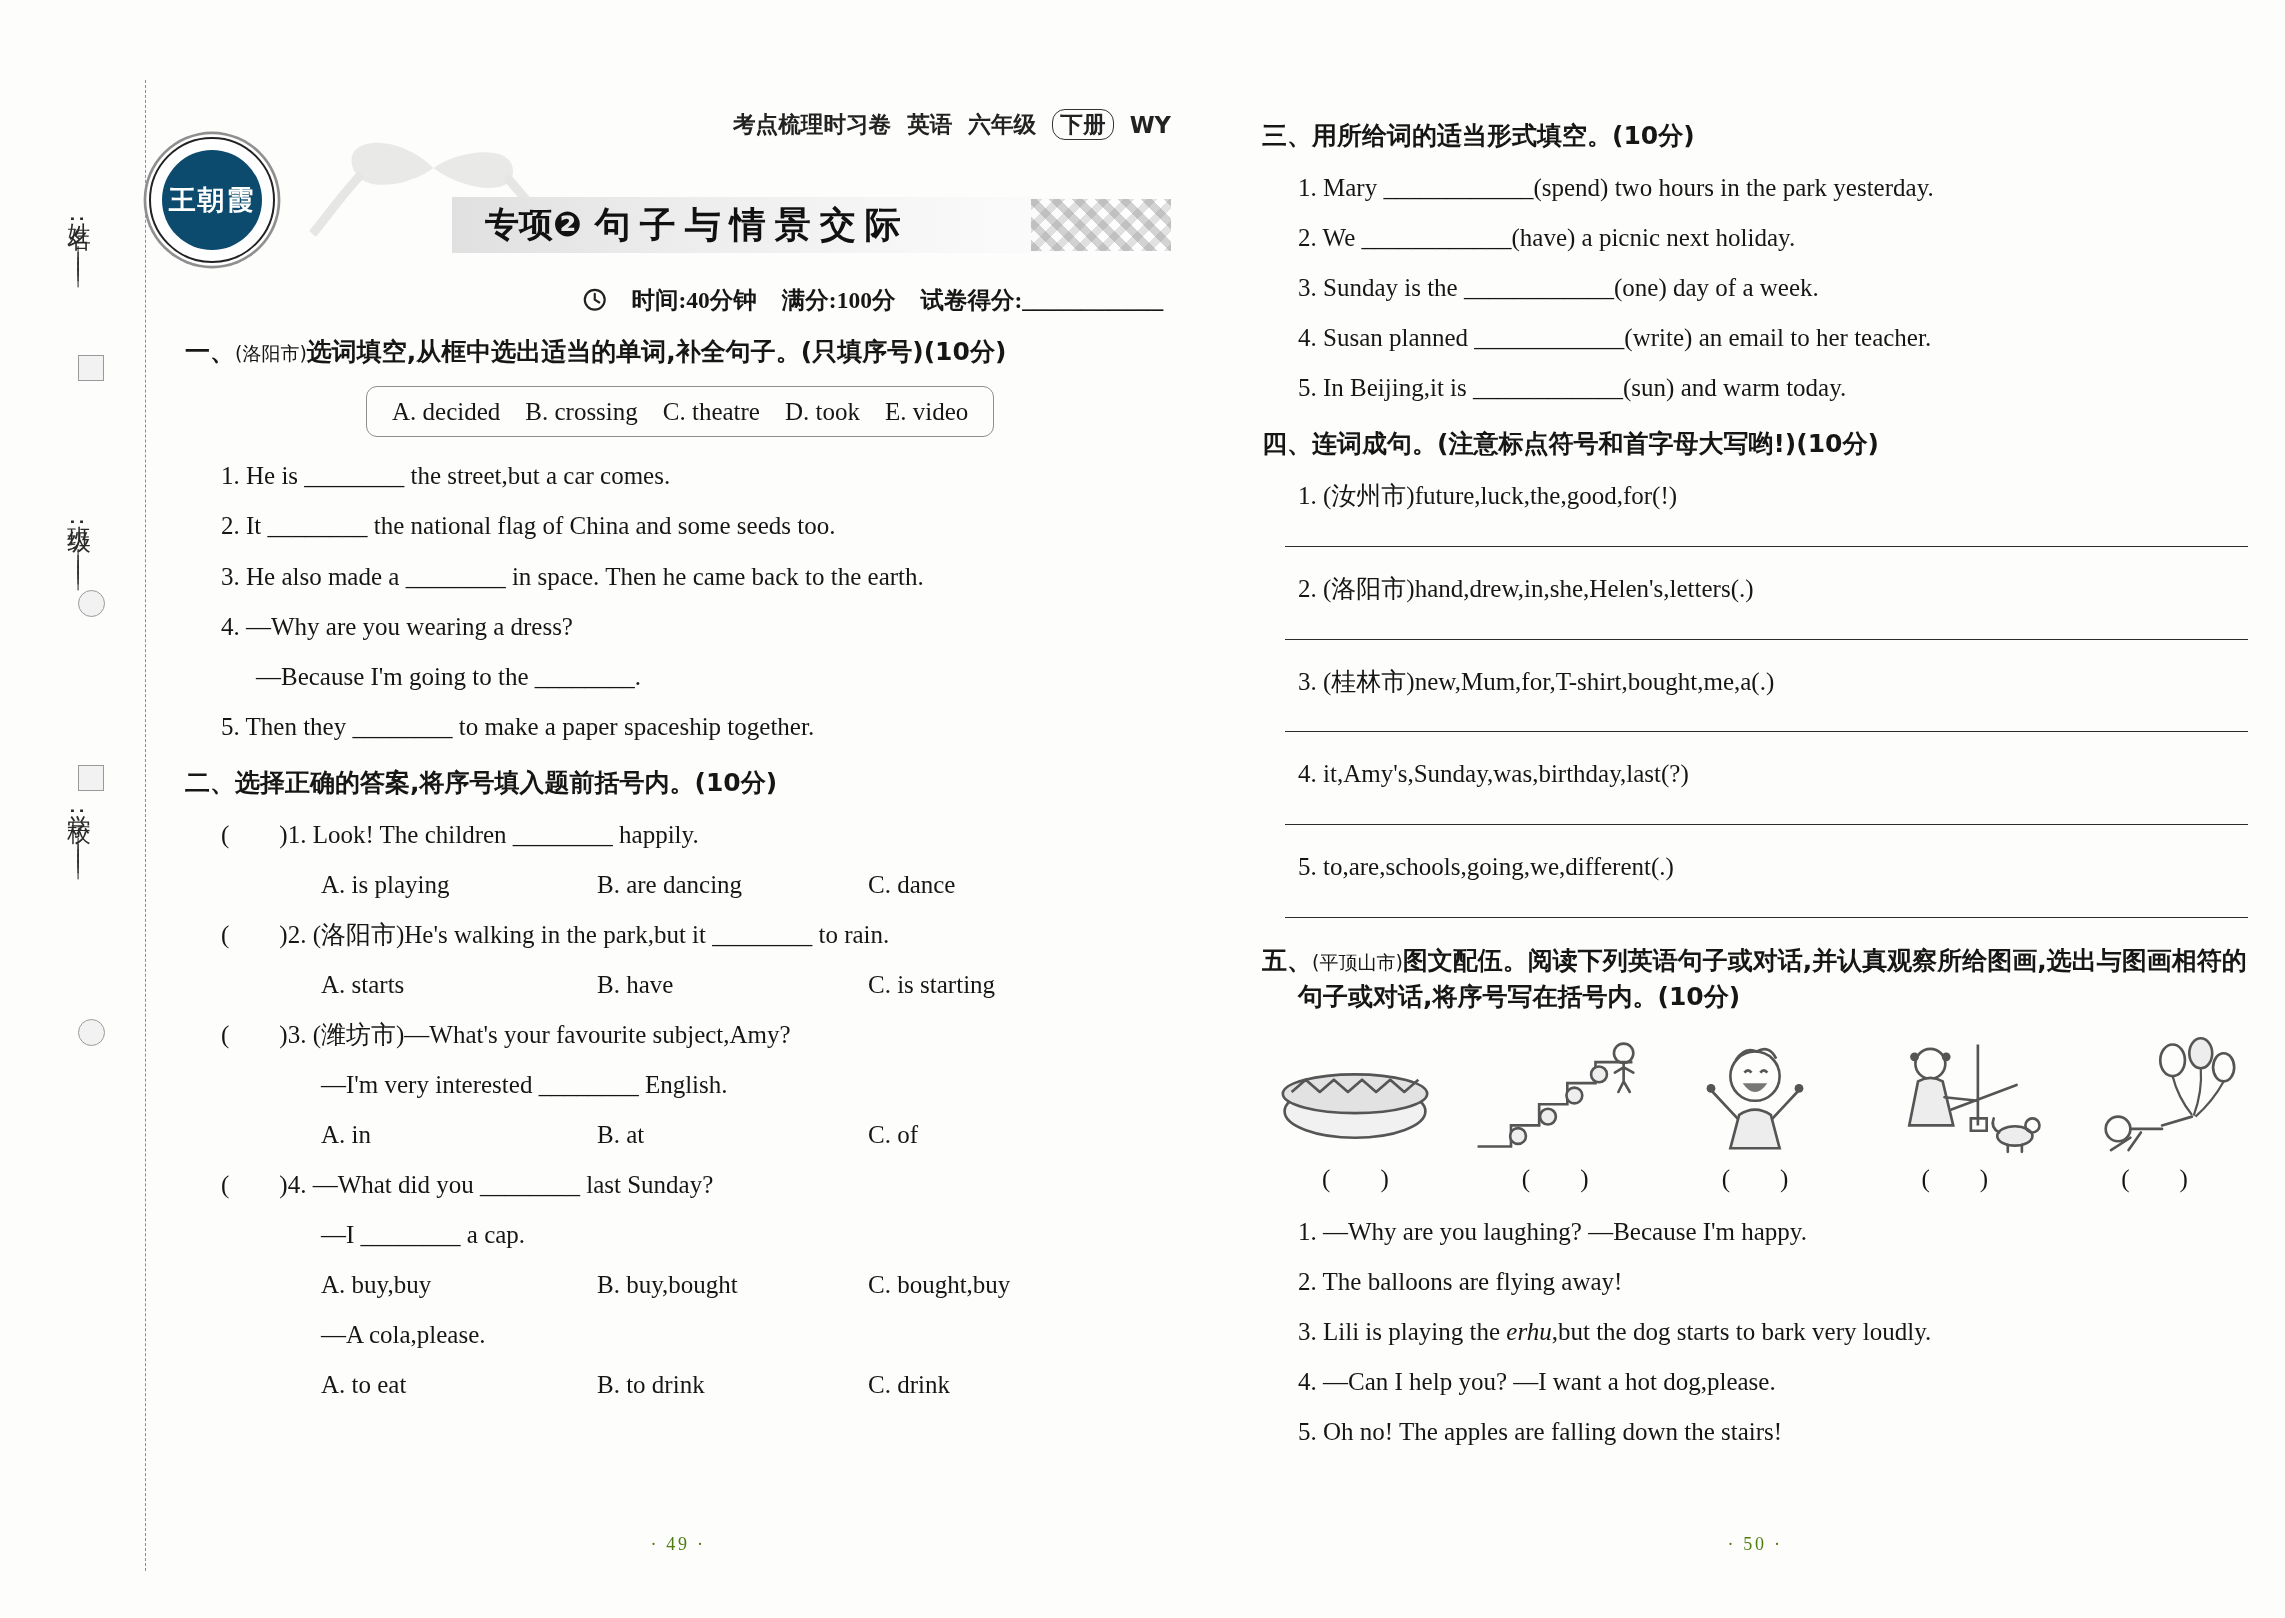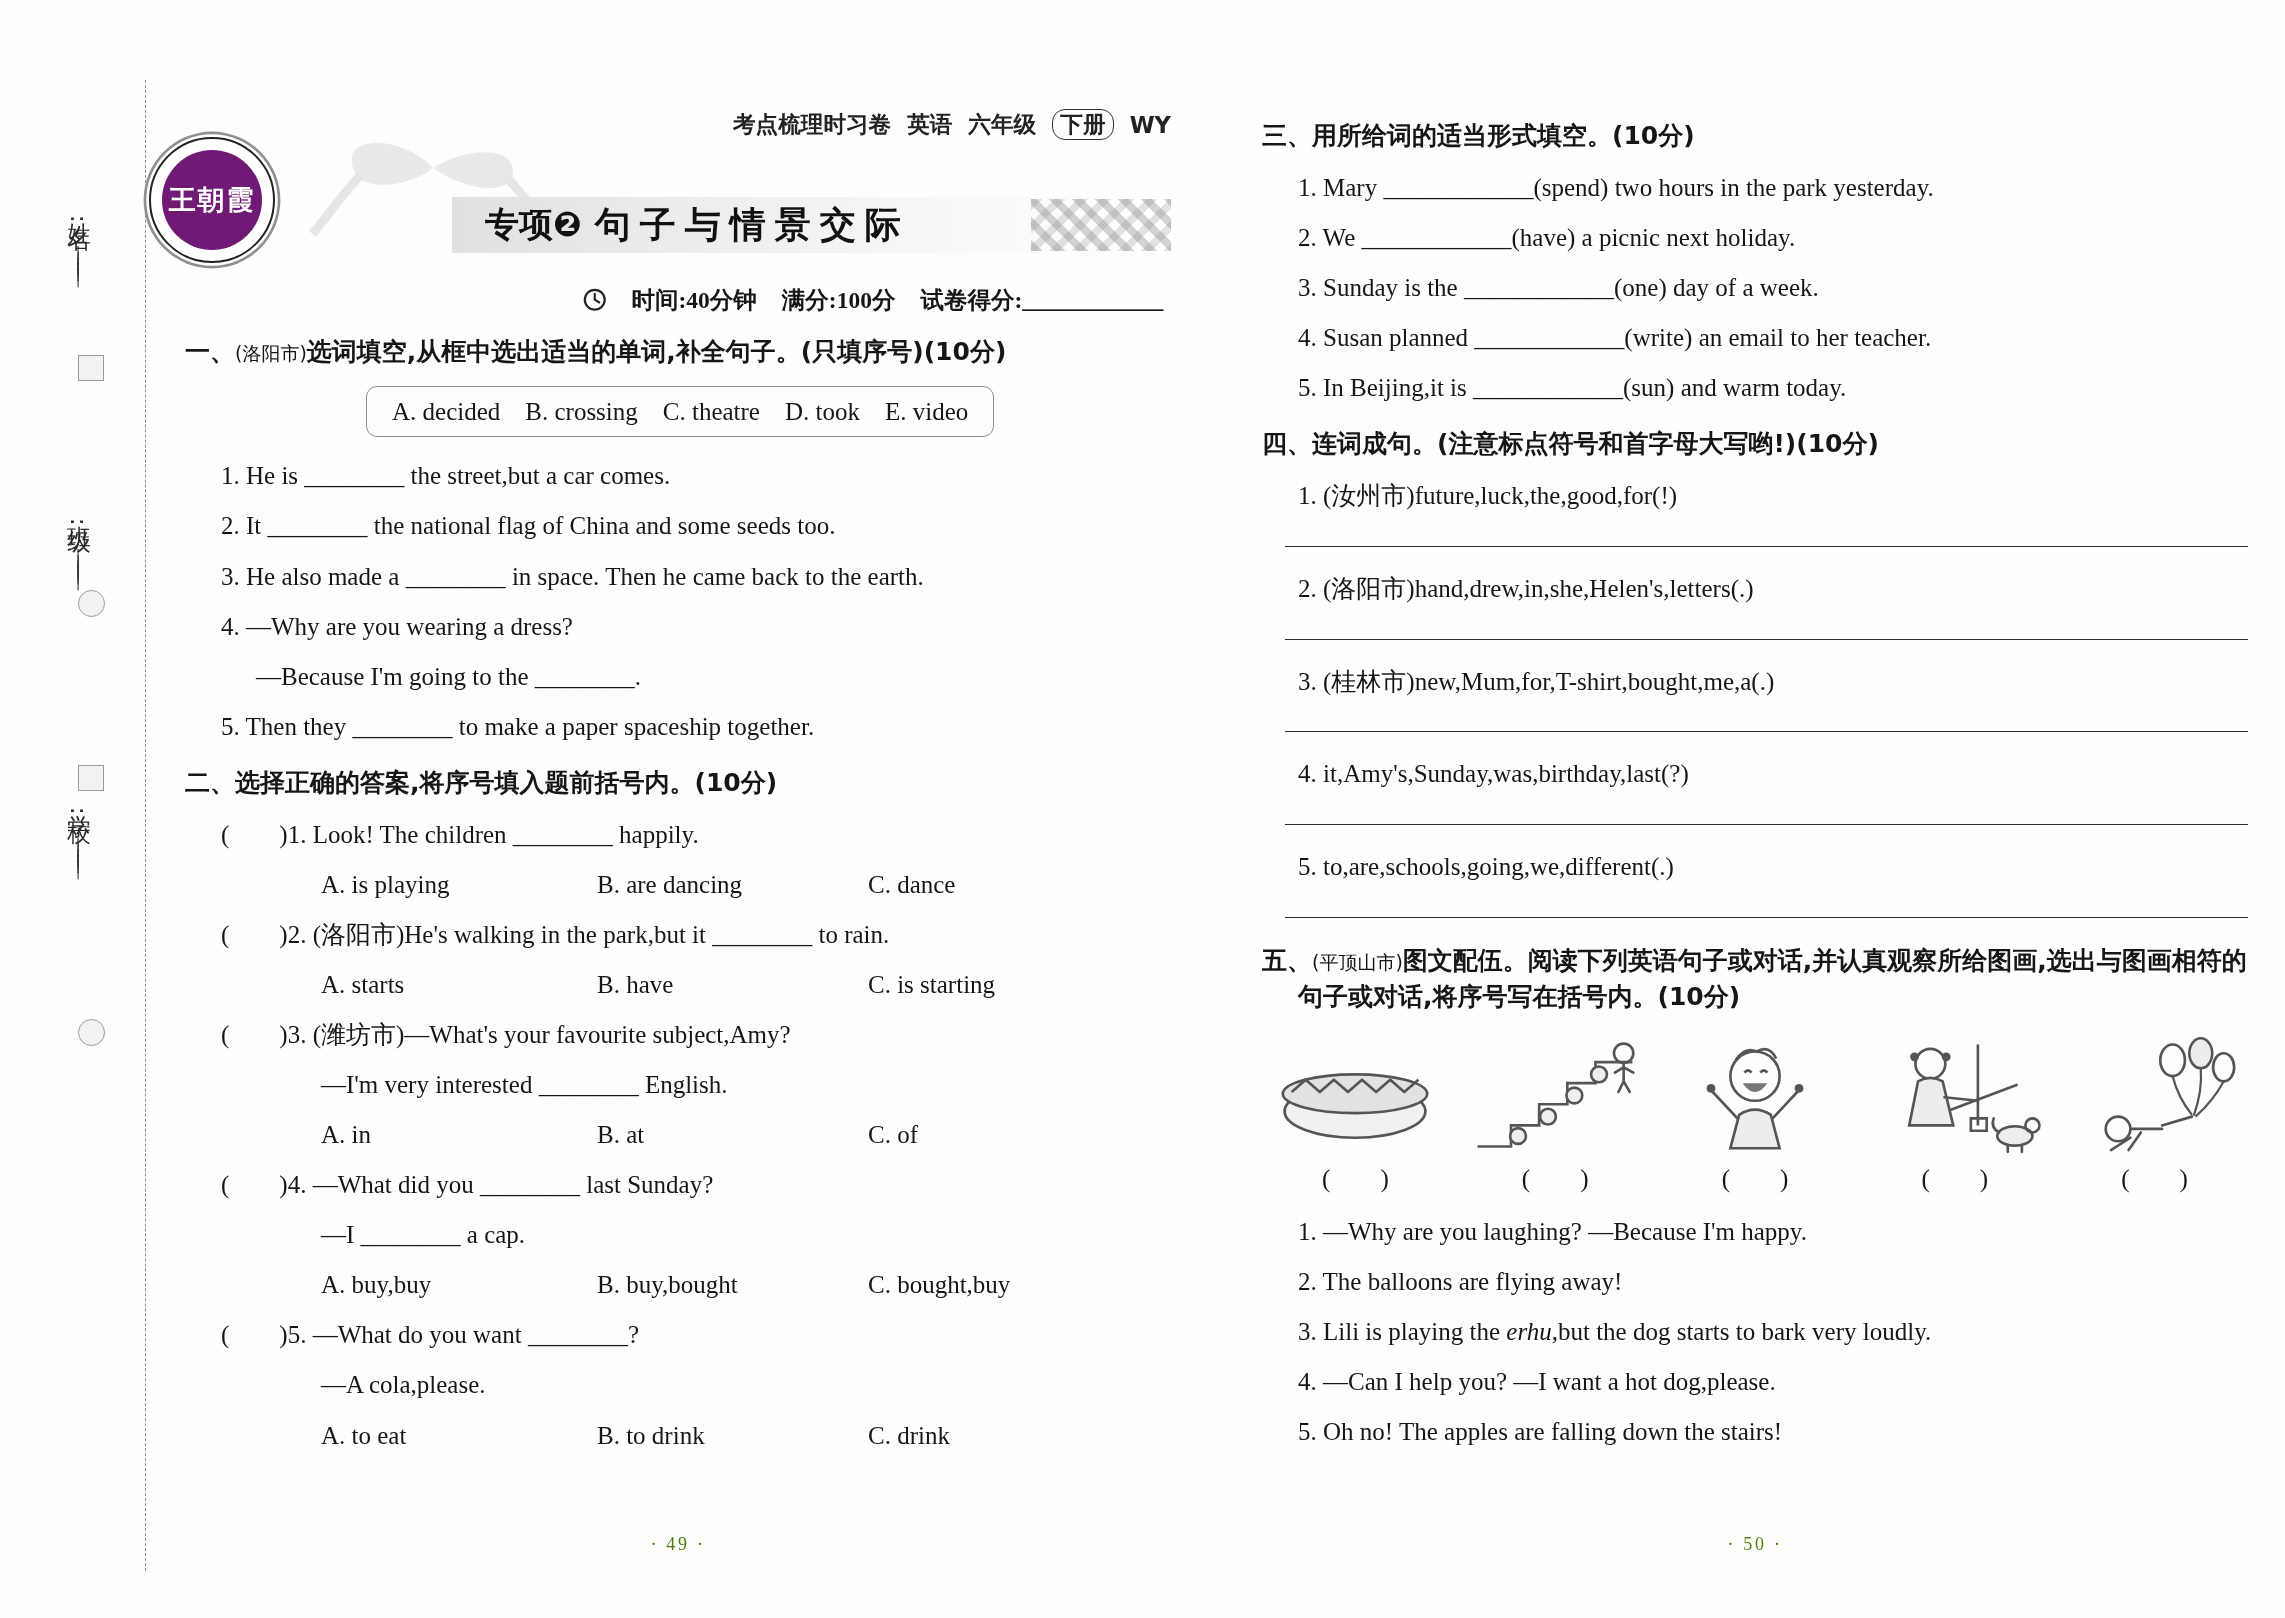--- a/index.html
+++ b/index.html
@@ -23,21 +23,21 @@
   
   .book-header { display:flex; justify-content:flex-end; align-items:center; gap:16px;
                  font-family:"DejaVu Sans","Liberation Sans",sans-serif; font-size:22.6px; font-weight:600; color:#222; height:31px; }
   .volume-tag { border:1.8px solid #333; border-radius:13px; padding:0 7.2px; line-height:1.25; }
 
   .title-area { position:relative; height:122px; margin-top:7.2px; }
   .ribbon-svg { position:absolute; left:104px; top:-29px; width:289px; height:118px; opacity:.55; z-index:1; }
   .logo { position:absolute; left:-52px; top:-25px; width:158px; height:158px; z-index:3; }
   .logo-outer { width:122px; height:122px; border-radius:50%; border:2.7px solid #222; background:#fff;
                 box-shadow:0 0 0 2.7px #fff, 0 0 0 5.4px #8f8f8f; display:flex; align-items:center; justify-content:center; margin:14.5px auto 0; }
-  .logo-inner { width:100px; height:100px; border-radius:50%; background:#701a75; display:flex; align-items:center; justify-content:center; }
+  .logo-inner { width:100px; height:100px; border-radius:50%; background:#0c4a6e; display:flex; align-items:center; justify-content:center; }
   .logo-brand { color:#fff; font-size:27px; font-weight:700; font-family:"DejaVu Sans","Liberation Sans",sans-serif; letter-spacing:1.8px; }
 
   .banner { position:absolute; left:267px; right:0; top:50px; height:56px; z-index:2;
             background:linear-gradient(90deg,#e0e0e0 0%,#ececec 30%,#f7f7f7 65%,#ffffff 100%);
             display:flex; align-items:center; gap:13px; padding-left:33px; }
   .banner::after { content:""; position:absolute; right:0; top:1.8px; bottom:1.8px; width:140px;
             background:repeating-linear-gradient(45deg, rgba(140,140,140,.38) 0 8.1px, rgba(255,255,255,0) 8.1px 16.3px),
                        repeating-linear-gradient(135deg, rgba(140,140,140,.25) 0 8.1px, rgba(255,255,255,0) 8.1px 16.3px); }
   .banner-badge { font-family:"DejaVu Sans","Liberation Sans",sans-serif; font-size:34px; font-weight:800; color:#111; }
   .banner-title { font-family:"DejaVu Sans","Liberation Sans",sans-serif; font-size:36px; font-weight:800; letter-spacing:9px; color:#111; }
@@ -173,21 +173,20 @@
     </div>
 
     <div class="line">(　　)4. —What did you ________ last Sunday?</div>
     <div class="line qcont">—I ________ a cap.</div>
     <div class="opts">
       <span>A. buy,buy</span>
       <span>B. buy,bought</span>
       <span>C. bought,buy</span>
     </div>
 
-    <div class="line">(　　)5. —What do you want ________?</div>
     <div class="line qcont">—A cola,please.</div>
     <div class="opts">
       <span>A. to eat</span>
       <span>B. to drink</span>
       <span>C. drink</span>
     </div>
   </div>
 
   <div class="page page-right">
 

